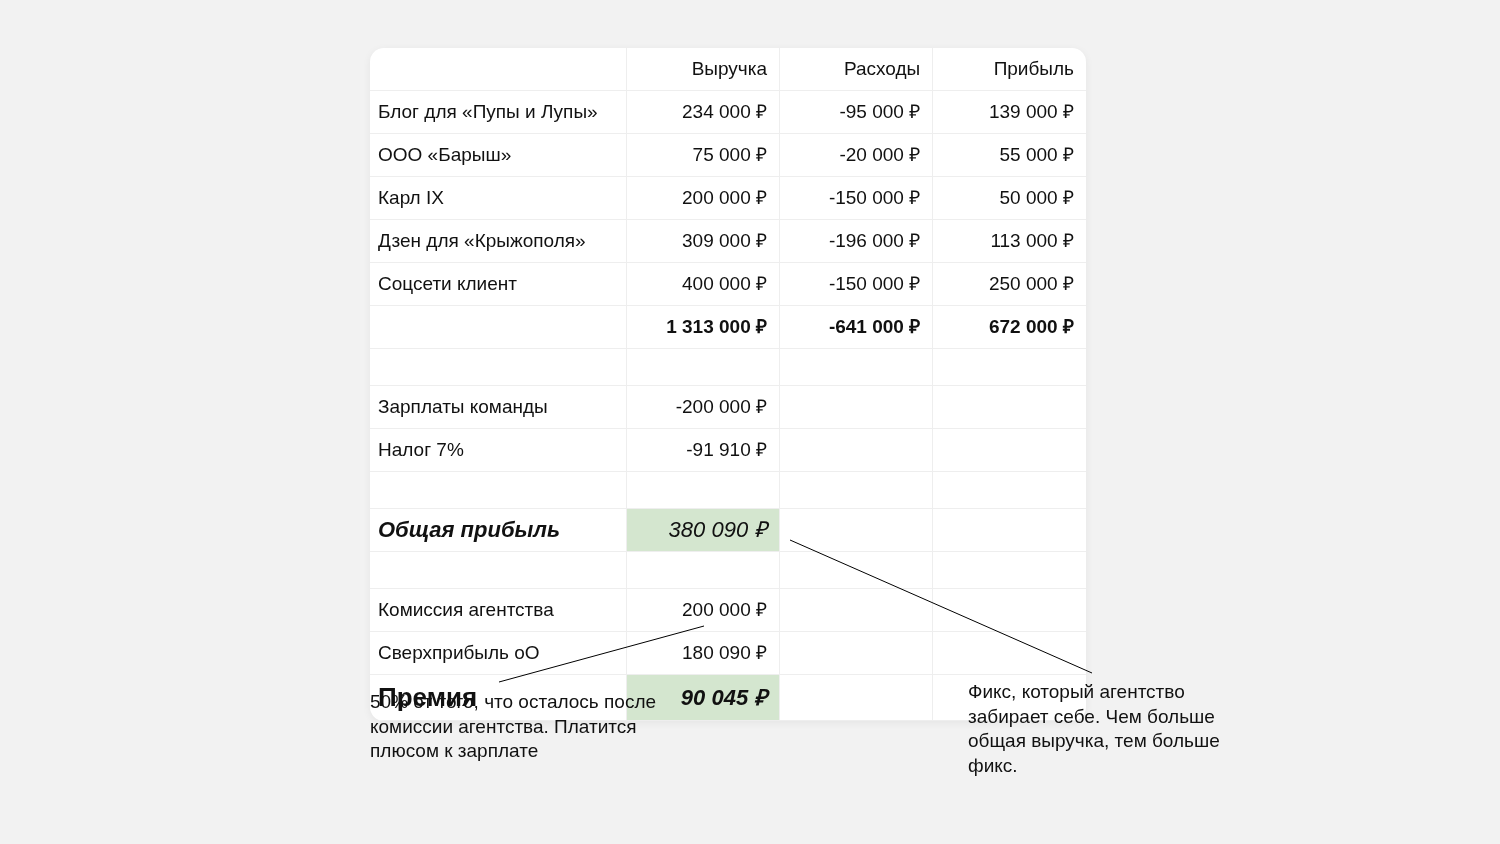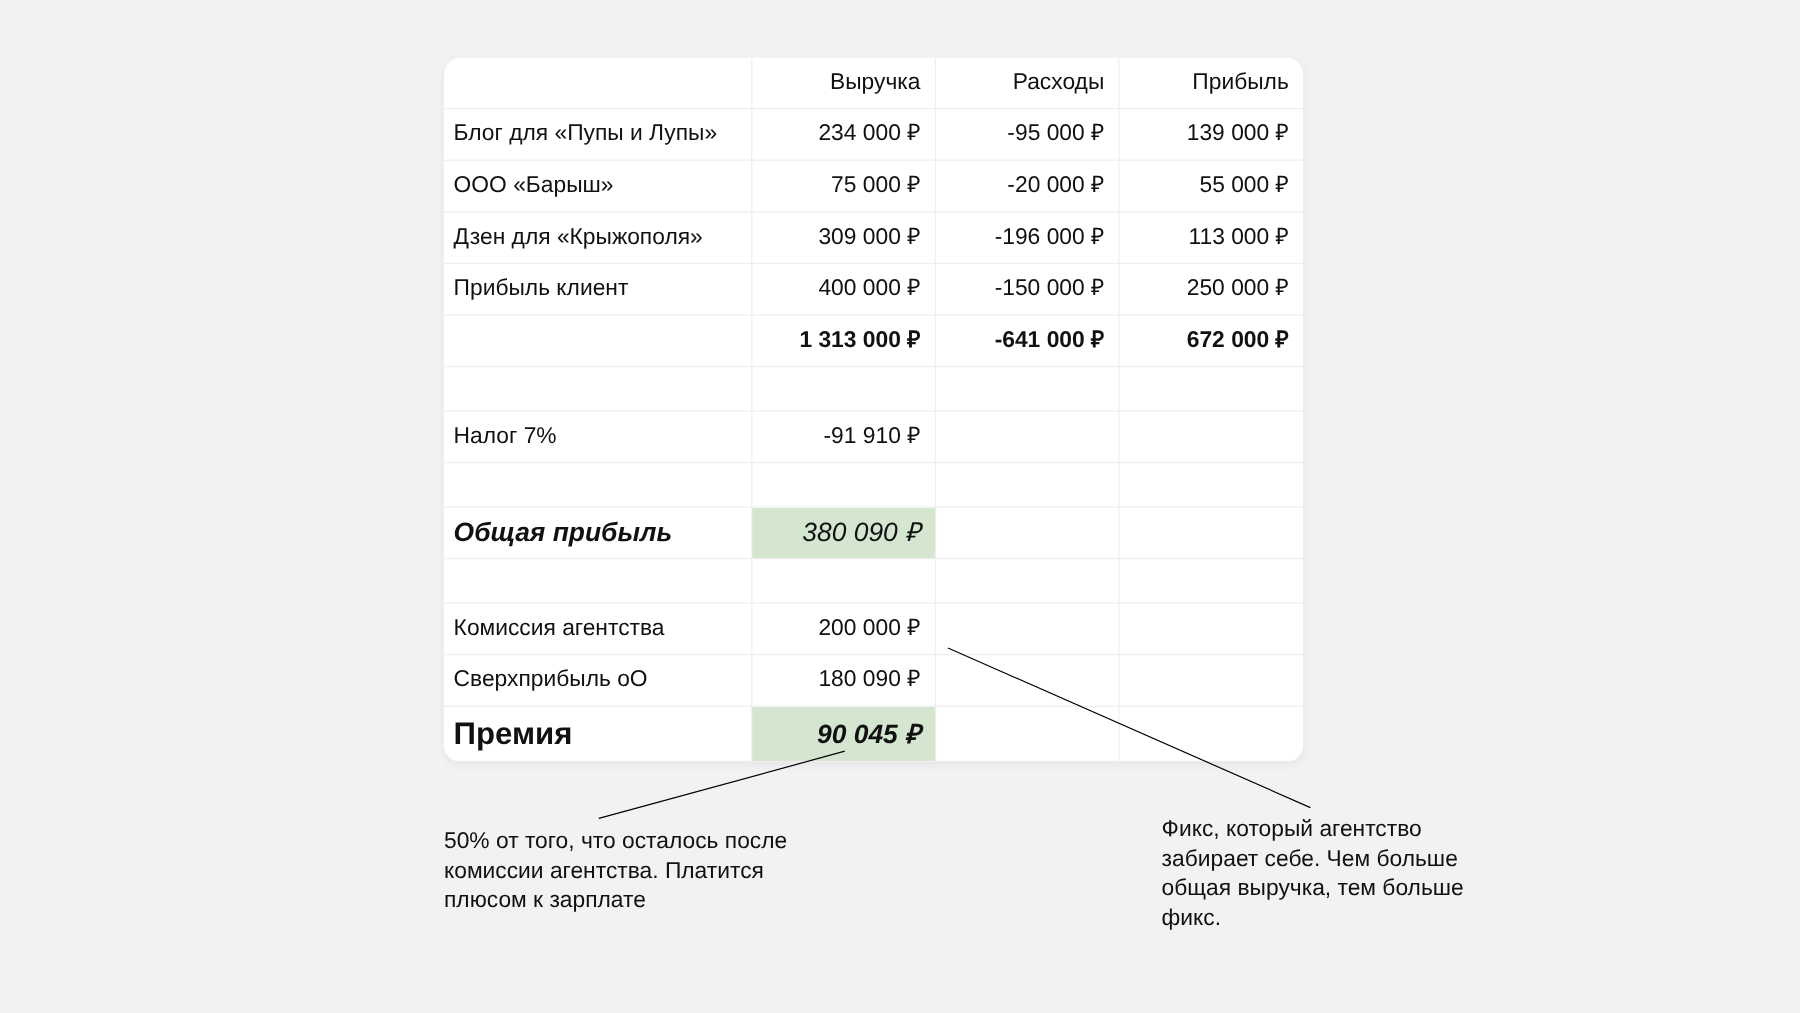--- a/index.html
+++ b/index.html
@@ -109,44 +109,56 @@
           <td class="num">-95 000 ₽</td>
           <td class="num">139 000 ₽</td>
         </tr>
         <tr>
           <td class="label">ООО «Барыш»</td>
           <td class="num">75 000 ₽</td>
           <td class="num">-20 000 ₽</td>
           <td class="num">55 000 ₽</td>
         </tr>
         <tr>
+          <td class="label">Карл IX</td>
+          <td class="num">200 000 ₽</td>
+          <td class="num">-150 000 ₽</td>
+          <td class="num">50 000 ₽</td>
+        </tr>
+        <tr>
           <td class="label">Дзен для «Крыжополя»</td>
           <td class="num">309 000 ₽</td>
           <td class="num">-196 000 ₽</td>
           <td class="num">113 000 ₽</td>
         </tr>
         <tr>
-          <td class="label">Прибыль клиент</td>
+          <td class="label">Соцсети клиент</td>
           <td class="num">400 000 ₽</td>
           <td class="num">-150 000 ₽</td>
           <td class="num">250 000 ₽</td>
         </tr>
         <tr class="totals">
           <td class="label"></td>
           <td class="num">1 313 000 ₽</td>
           <td class="num">-641 000 ₽</td>
           <td class="num">672 000 ₽</td>
         </tr>
         <tr class="spacer">
           <td></td>
             <td></td>
             <td></td>
             <td></td>
         </tr>
         <tr>
+          <td class="label">Зарплаты команды</td>
+          <td class="num">-200 000 ₽</td>
+          <td class="num"></td>
+          <td class="num"></td>
+        </tr>
+        <tr>
           <td class="label">Налог 7%</td>
           <td class="num">-91 910 ₽</td>
           <td class="num"></td>
           <td class="num"></td>
         </tr>
         <tr class="spacer">
           <td></td>
             <td></td>
             <td></td>
             <td></td>

